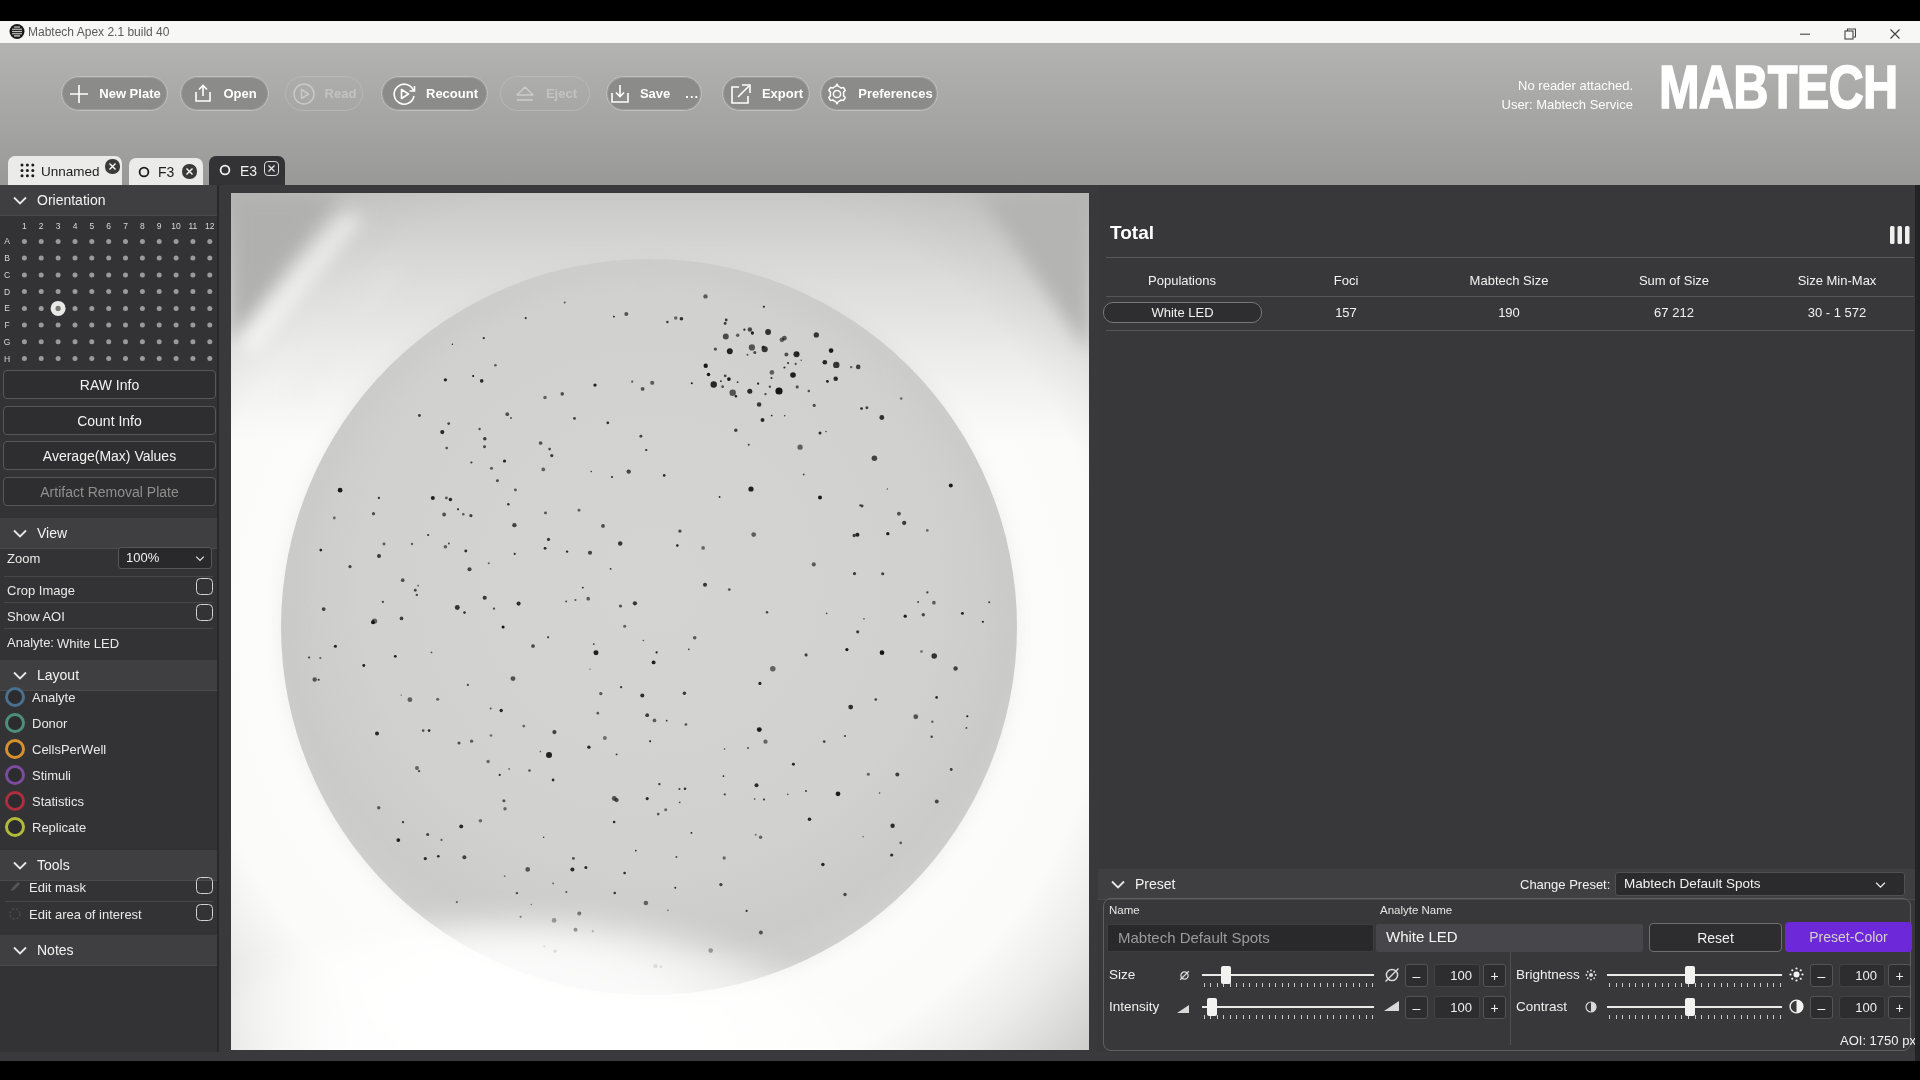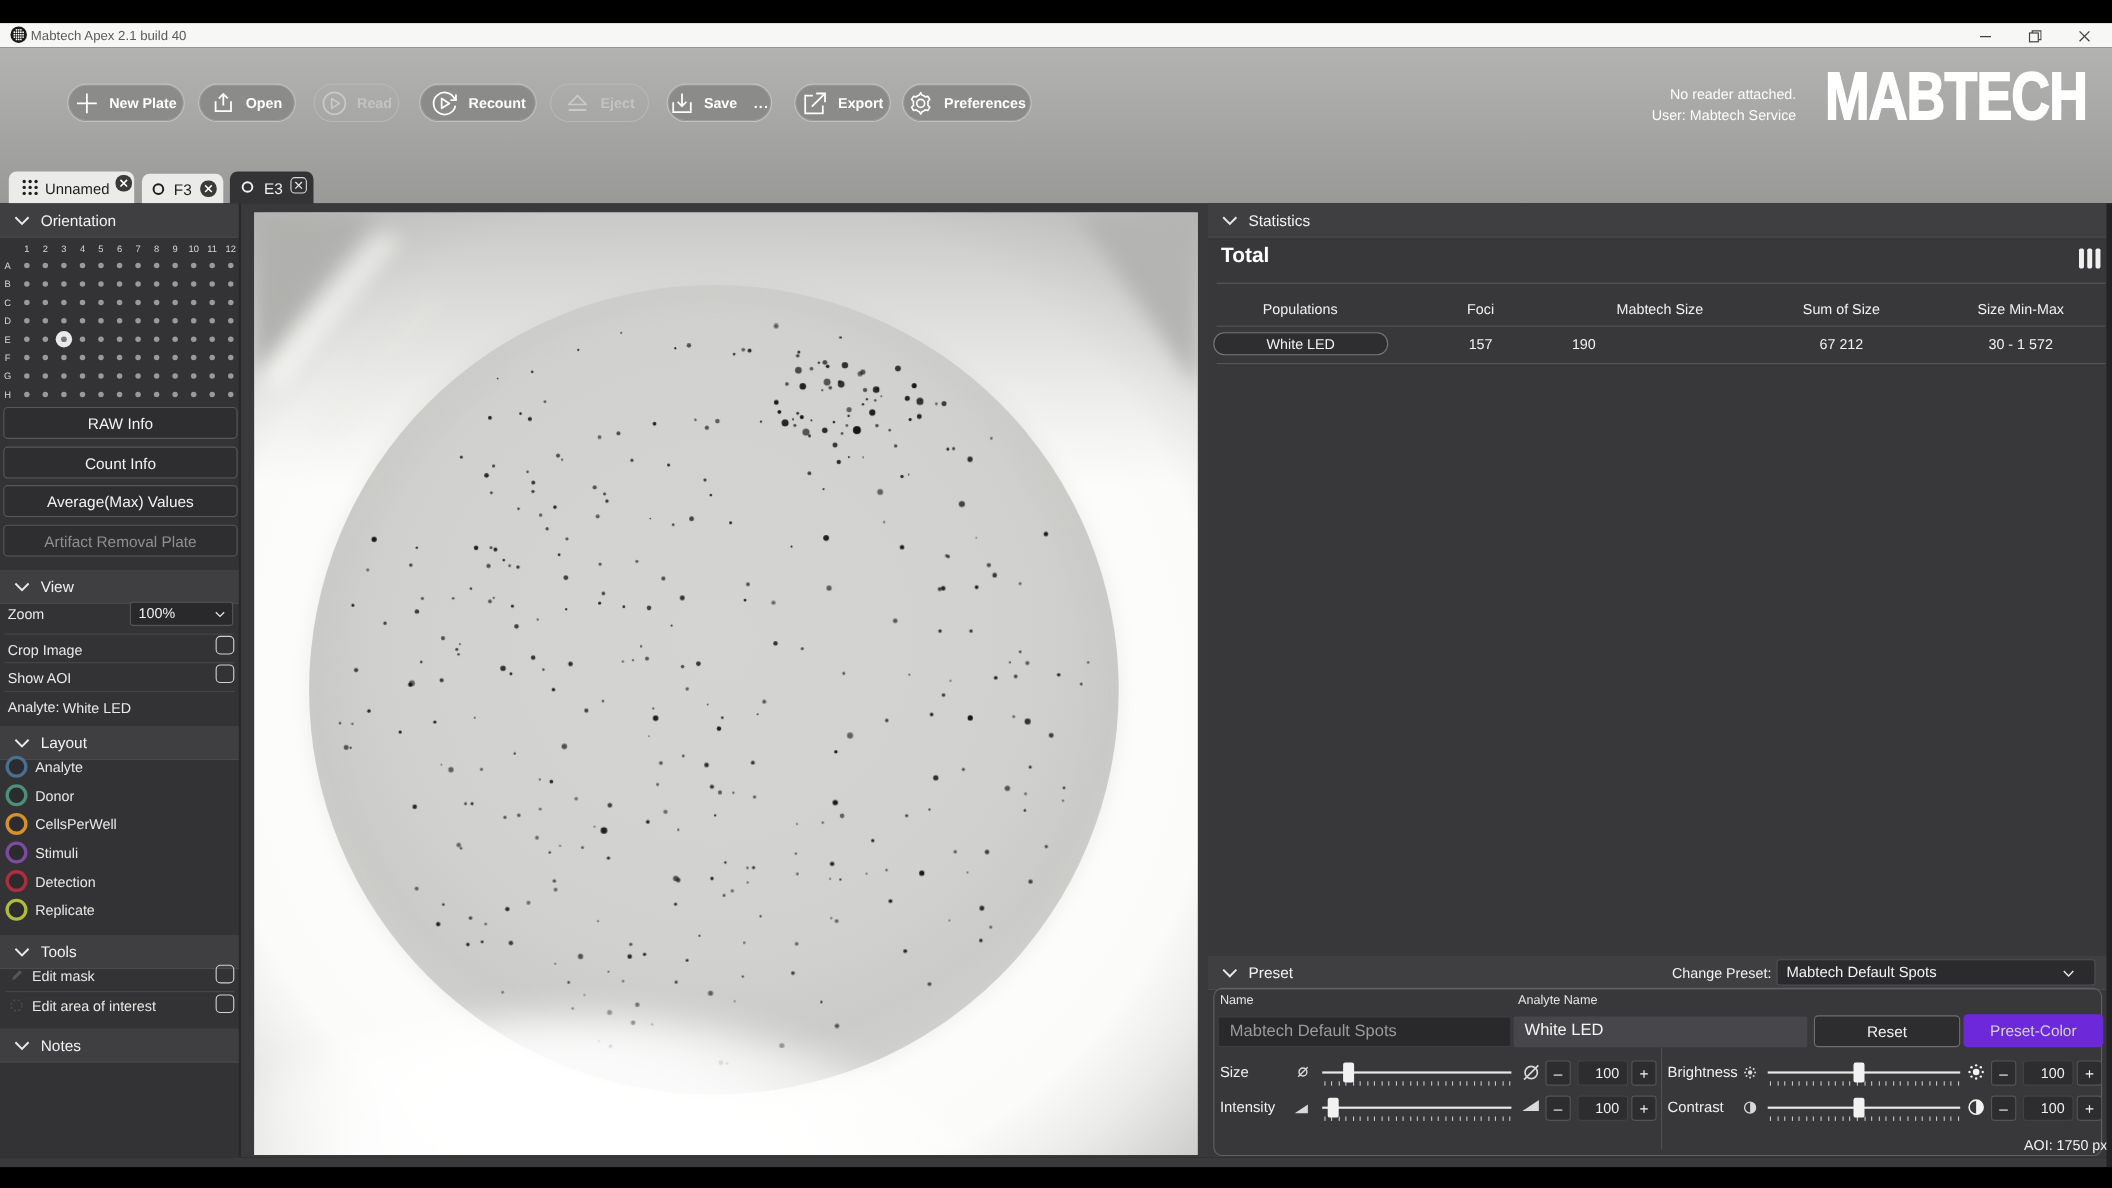--- a/index.html
+++ b/index.html
@@ -197,21 +197,21 @@
         </svg>Layout</div>
   <div class="radio" style="top:502px;border:3.2px solid #49708f"></div>
   <div class="lbl" style="left:32px;top:505px">Analyte</div>
   <div class="radio" style="top:528px;border:3.2px solid #4d8f7b"></div>
   <div class="lbl" style="left:32px;top:531px">Donor</div>
   <div class="radio" style="top:554px;border:3.2px solid #d6912f"></div>
   <div class="lbl" style="left:32px;top:557px">CellsPerWell</div>
   <div class="radio" style="top:580px;border:3.2px solid #7c4b9d"></div>
   <div class="lbl" style="left:32px;top:583px">Stimuli</div>
   <div class="radio" style="top:606px;border:3.2px solid #ad2f3f"></div>
-  <div class="lbl" style="left:32px;top:609px">Detection</div>
+  <div class="lbl" style="left:32px;top:609px">Statistics</div>
   <div class="radio" style="top:632px;border:3.2px solid #b2ba3c"></div>
   <div class="lbl" style="left:32px;top:635px">Replicate</div>
 
   <div class="shead" style="left:0;top:665px;width:217px"><svg width="14" height="11" viewBox="0 0 14 11" style="" xmlns="http://www.w3.org/2000/svg">
           <path d="M1 2.5 7 8.5 13 2.5" fill="none" stroke="#e8e8e6" stroke-width="1.8"></path>
         </svg>Tools</div>
   <svg width="14" height="14" style="position:absolute;left:8px;top:695px">
         <path d="M3 11l1-3 6-6 2 2-6 6z" fill="#565659"></path>
       </svg>
   <div class="lbl" style="left:29px;top:695px">Edit mask</div>
@@ -341,42 +341,39 @@
         <circle cx="108.7" cy="175.6" r="2.5" fill="#9a9a98"></circle>
         <circle cx="125.5" cy="175.6" r="2.5" fill="#9a9a98"></circle>
         <circle cx="142.4" cy="175.6" r="2.5" fill="#9a9a98"></circle>
         <circle cx="159.2" cy="175.6" r="2.5" fill="#9a9a98"></circle>
         <circle cx="176.1" cy="175.6" r="2.5" fill="#9a9a98"></circle>
         <circle cx="192.9" cy="175.6" r="2.5" fill="#9a9a98"></circle>
         <circle cx="209.8" cy="175.6" r="2.5" fill="#9a9a98"></circle>
       </svg>
  </div>
  <div class="rpanel">
-  <div class="shead" style="left:0;top:0;width:822px"><svg width="14" height="11" viewBox="0 0 14 11" style="" xmlns="http://www.w3.org/2000/svg">
-          <path d="M1 2.5 7 8.5 13 2.5" fill="none" stroke="#e8e8e6" stroke-width="1.8"></path>
-        </svg>Statistics</div>
   <div style="position:absolute;left:12px;top:37px;color:#fff;font-size:19px;font-weight:700">Total</div>
   <svg width="22" height="22" style="position:absolute;left:791px;top:39px">
         <rect x="1" y="2" width="4.5" height="18" rx="1.5" fill="#f0f0ee"></rect>
         <rect x="8.5" y="2" width="4.5" height="18" rx="1.5" fill="#f0f0ee"></rect>
         <rect x="16" y="2" width="4.5" height="18" rx="1.5" fill="#f0f0ee"></rect>
       </svg>
   <div class="sep" style="left:8px;top:72px;width:808px;background:#5a5a5e"></div>
   <div style="position:absolute;top:88px;left:0;width:822px;color:#f2f2f0;font-size:13px">
     <span style="position:absolute;left:4px;top:0;width:160px;text-align:center">Populations</span>
     <span style="position:absolute;left:168px;top:0;width:160px;text-align:center">Foci</span>
     <span style="position:absolute;left:331px;top:0;width:160px;text-align:center">Mabtech Size</span>
     <span style="position:absolute;left:496px;top:0;width:160px;text-align:center">Sum of Size</span>
     <span style="position:absolute;left:659px;top:0;width:160px;text-align:center">Size Min-Max</span>
   </div>
   <div class="sep" style="left:8px;top:111px;width:808px;background:#55555a"></div>
   <div style="position:absolute;left:5px;top:117px;width:159px;height:21px;border:1px solid #77777b;border-radius:10px;background:#2e2e31;color:#f2f2f0;font-size:13px;display:flex;align-items:center;justify-content:center">White LED</div>
   <div style="position:absolute;top:120px;left:0;width:822px;color:#f2f2f0;font-size:13px">
     <span style="position:absolute;left:168px;top:0;width:160px;text-align:center">157</span>
-    <span style="position:absolute;left:331px;top:0;width:160px;text-align:left">190</span>
+    <span style="position:absolute;left:331px;top:0;width:160px;text-align:center">190</span>
     <span style="position:absolute;left:496px;top:0;width:160px;text-align:center">67 212</span>
     <span style="position:absolute;left:659px;top:0;width:160px;text-align:center">30 - 1 572</span>
   </div>
   <div class="sep" style="left:8px;top:145px;width:808px;background:#55555a"></div>
   <div class="shead" style="left:0;top:684px;width:822px"><svg width="14" height="11" viewBox="0 0 14 11" style="" xmlns="http://www.w3.org/2000/svg">
           <path d="M1 2.5 7 8.5 13 2.5" fill="none" stroke="#e8e8e6" stroke-width="1.8"></path>
         </svg>Preset
     <span style="position:absolute;left:422px;top:8px;font-size:13px">Change Preset:</span>
     <div style="position:absolute;left:517px;top:3px;width:290px;height:24px;background:#2b2b2e;border:1px solid #505054;border-radius:3px;font-size:13.5px;line-height:22px;padding-left:8px;font-weight:400">Mabtech Default Spots
       <svg width="11" height="8" viewBox="0 0 14 11" style="position:absolute;right:8px;top:8px">

